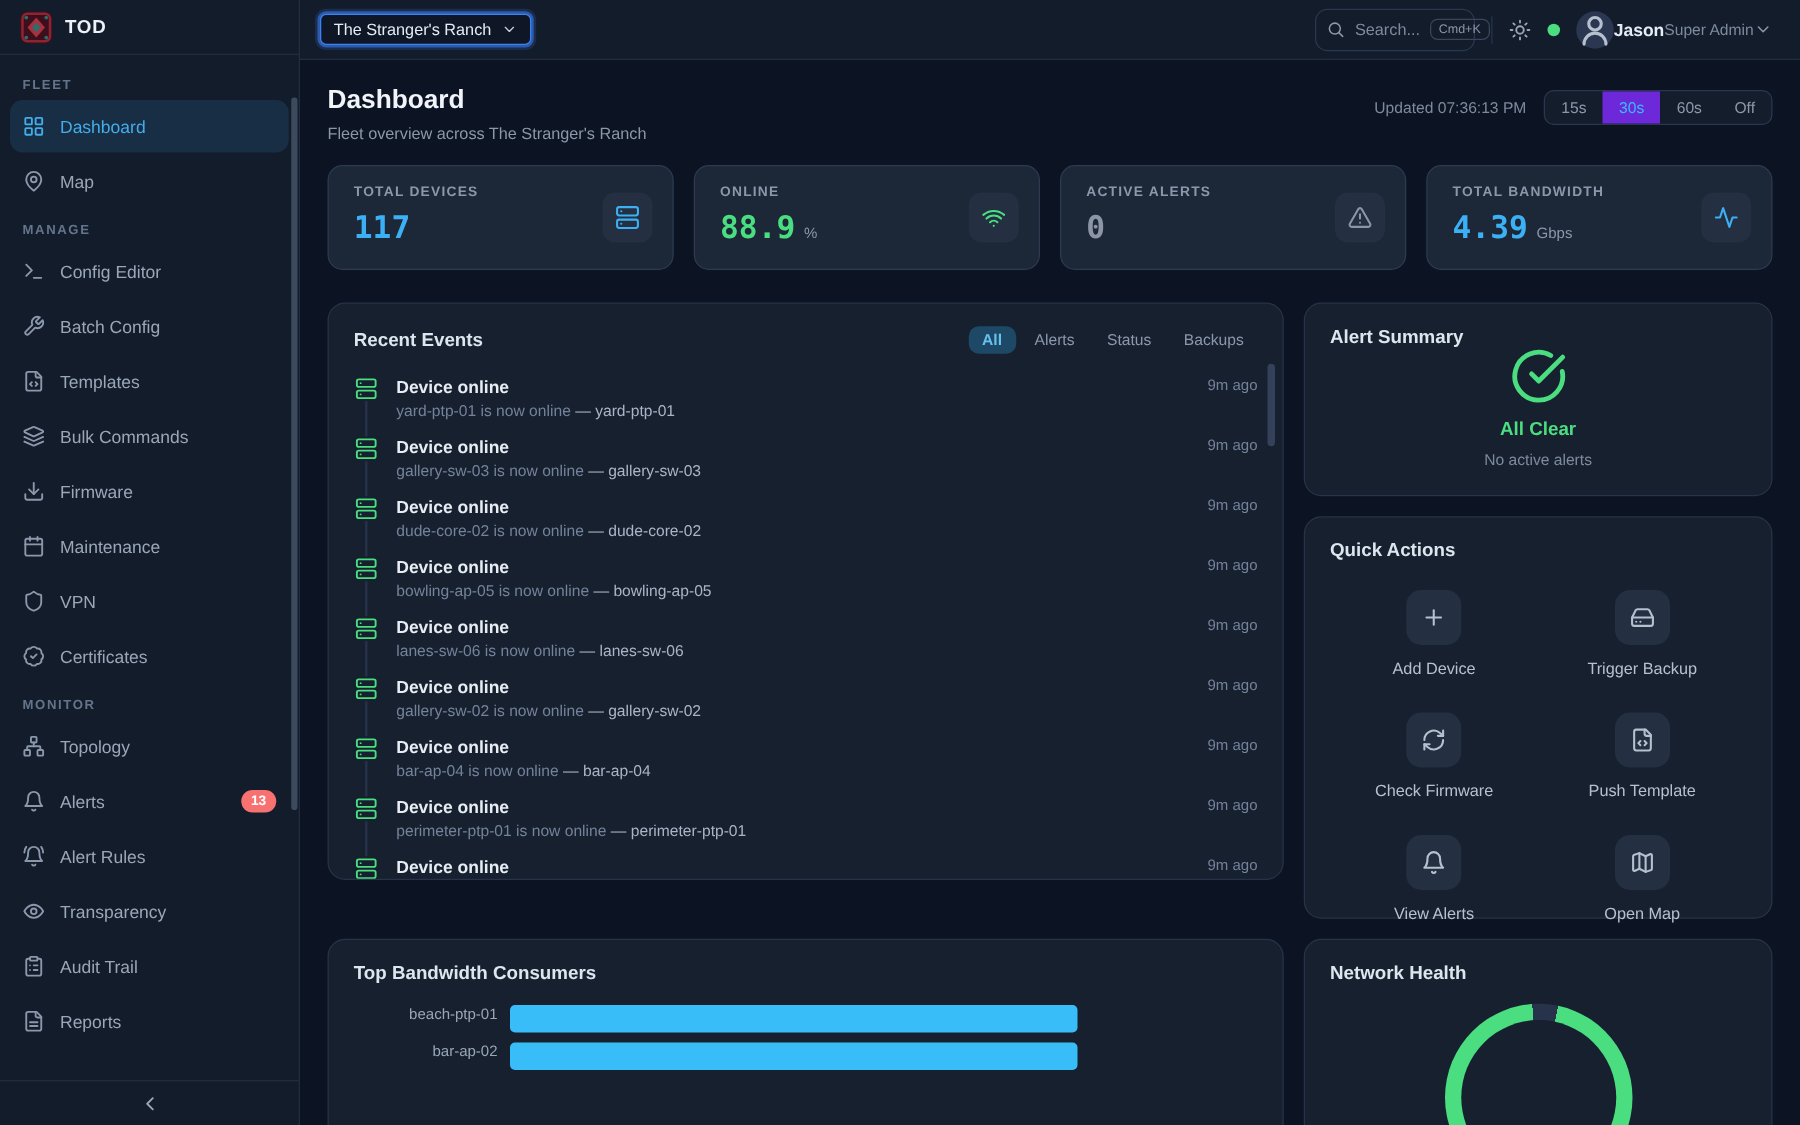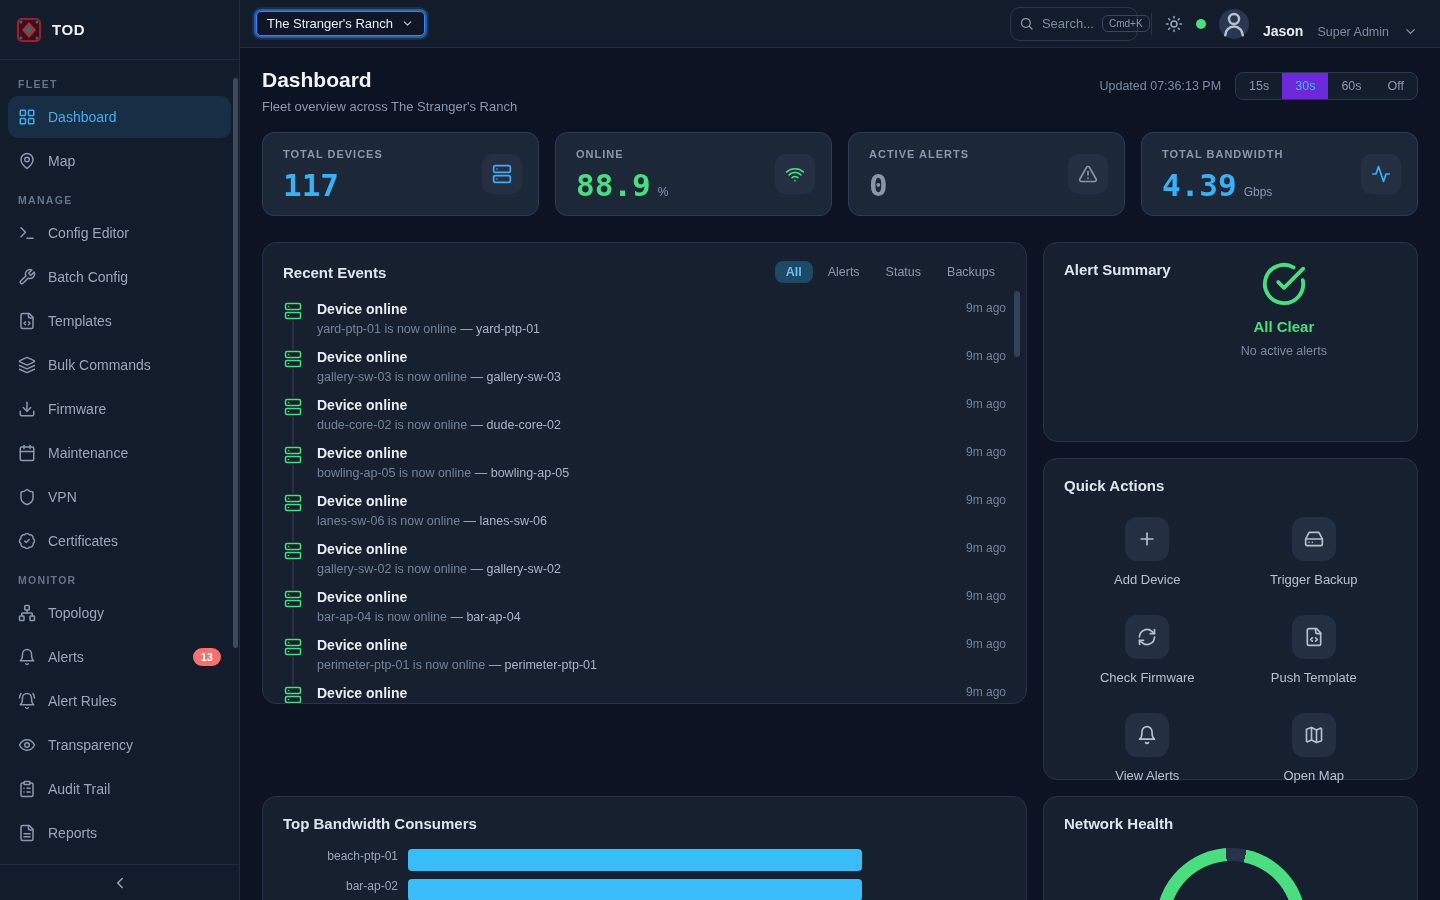--- a/index.html
+++ b/index.html
@@ -13,21 +13,21 @@
     --panel-bg:#16202f; --panel-border:#273349;
     --chip-bg:#242f41;
     --text-hi:#eef2f8; --text-mid:#9aa7b8; --text-low:#74829a;
     --blue:#38bdf8; --green:#4ade80; --red:#f87171;
   }
   svg { display:block; }
 
   
   .sidebar { width:240px; background:var(--bg-bar); border-right:1px solid var(--border);
              display:flex; flex-direction:column; position:relative; flex-shrink:0; }
-  .logo-row { height:60px; display:flex; align-items:center; gap:10px; padding:0 16px;
+  .logo-row { height:44px; display:flex; align-items:center; gap:10px; padding:0 16px;
               border-bottom:1px solid var(--border); }
   .logo-badge { width:26px; height:26px; border-radius:6px; flex-shrink:0; }
   .brand { font-size:15px; font-weight:700; letter-spacing:.6px; }
   .nav { flex:1; padding:8px 8px 0; overflow:hidden; }
   .section-label { font-size:10.5px; font-weight:700; letter-spacing:1.3px; color:#64748b;
                    padding:10px 10px 6px; }
   .nav-item { height:42px; margin-bottom:2px; border-radius:10px; display:flex; align-items:center;
               gap:12px; padding:0 10px; color:var(--text-mid); font-size:14px; cursor:pointer; }
   .nav-item .ni-icon { width:18px; height:18px; color:#8b98ab; flex-shrink:0; }
   .nav-item.active { background:rgba(56,170,240,.13); color:#45acea; }
@@ -52,21 +52,21 @@
   .topbar-right { display:flex; align-items:center; gap:13px; }
   .searchbox { width:128px; height:34px; border:1px solid #2b3750; border-radius:10px;
                display:flex; align-items:center; gap:8px; padding:0 8px; cursor:text; }
   .searchbox .s-icon { width:15px; height:15px; color:#8b98ab; flex-shrink:0; }
   .searchbox .s-ph { font-size:13px; color:#7d8a9e; flex:1; }
   .searchbox kbd { font-family:"Liberation Sans", sans-serif; font-size:10px; color:#8b98ab;
                    border:1px solid #39465c; border-radius:6px; padding:2px 6px; white-space:nowrap; }
   .tb-divider { width:1px; height:22px; background:#273348; }
   .icon-btn { width:18px; height:18px; color:#9aa7b8; cursor:pointer; }
   .status-dot { width:10px; height:10px; border-radius:50%; background:var(--green); }
-  .user-chip { display:flex; align-items:flex-end; gap:14px; cursor:pointer; }
+  .user-chip { display:flex; align-items:center; gap:0; cursor:pointer; }
   .avatar { width:30px; height:30px; border-radius:50%; background:#2b3750; display:flex;
             align-items:center; justify-content:center; color:#b6c0cf; }
   .avatar svg { width:16px; height:16px; }
   .user-name { font-size:14px; font-weight:600; color:#e5ecf5; }
   .user-role { font-size:12.5px; color:#7d8a9e; }
   .user-chev { width:15px; height:15px; color:#8b98ab; }
 
   .content { flex:1; padding:20px 22px 0; overflow:hidden; }
   .page-head { display:flex; justify-content:space-between; align-items:flex-start; margin-bottom:18px; }
   .page-title { font-size:21px; font-weight:700; color:#f1f5fa; }
@@ -77,21 +77,21 @@
                overflow:hidden; }
   .seg-btn { font-size:12.5px; color:#8b98ab; padding:6px 13px; cursor:pointer; }
   .seg-btn.active { background:#6d28d9; color:var(--blue); }
 
   
   .stats-row { display:grid; grid-template-columns:repeat(4,1fr); gap:16px; margin-bottom:26px; }
   .stat-card { background:var(--card-bg); border:1px solid var(--card-border); border-radius:12px;
                height:84px; padding:15px 20px; position:relative; }
   .stat-label { font-size:11px; font-weight:700; letter-spacing:1px; color:#8b98ab; }
   .stat-value-row { display:flex; align-items:baseline; gap:7px; margin-top:7px; }
-  .stat-value { font-family:"DejaVu Sans Mono", monospace; font-size:31px; font-weight:700;text-align:right; }
+  .stat-value { font-family:"DejaVu Sans Mono", monospace; font-size:25px; font-weight:700;text-align:right; }
   .stat-suffix { font-size:12px; color:#8b98ab; }
   .stat-chip { position:absolute; right:16px; top:50%; transform:translateY(-50%);
                width:40px; height:40px; border-radius:10px; background:var(--chip-bg);
                display:flex; align-items:center; justify-content:center; }
   .stat-chip svg { width:20px; height:20px; }
 
   
   .grid { display:grid; grid-template-columns:1fr 375px; gap:16px; align-items:start; }
   .panel { background:var(--panel-bg); border:1px solid var(--panel-border); border-radius:14px;
            padding:18px 20px; }
@@ -110,21 +110,21 @@
              flex-shrink:0; position:relative; z-index:1; padding:1px 0; }
   .ev-body { flex:1; min-width:0; }
   .ev-title { font-size:14px; font-weight:600; color:#e8edf4; }
   .ev-desc { font-size:12.5px; color:var(--text-low); margin-top:5px; white-space:nowrap; }
   .ev-desc .dev { color:#a9b4c6; }
   .ev-time { font-size:12px; color:var(--text-low); white-space:nowrap; margin-left:10px; }
   .ev-scrollbar { position:absolute; right:6px; top:48px; width:6px; height:66px;
                   background:#34415a; border-radius:3px; }
 
   .right-col { display:grid; gap:16px; }
-  .alert-panel { height:200px; display:flex; flex-direction:row; }
+  .alert-panel { height:155px; display:flex; flex-direction:column; }
   .alert-center { flex:1; display:flex; flex-direction:column; align-items:center; justify-content:flex-start; }
   .ac-icon { width:46px; height:46px; color:var(--green); }
   .ac-status { font-size:15px; font-weight:600; color:var(--green); margin-top:11px; }
   .ac-note { font-size:12.5px; color:#7d8a9e; margin-top:9px; }
 
   .qa-panel { height:322px; }
   .qa-grid { display:grid; grid-template-columns:1fr 1fr; row-gap:28px; margin-top:22px;
              justify-items:center; }
   .qa-item { display:flex; flex-direction:column; align-items:center; cursor:pointer; }
   .qa-chip { width:44px; height:44px; border-radius:12px; background:var(--chip-bg);

